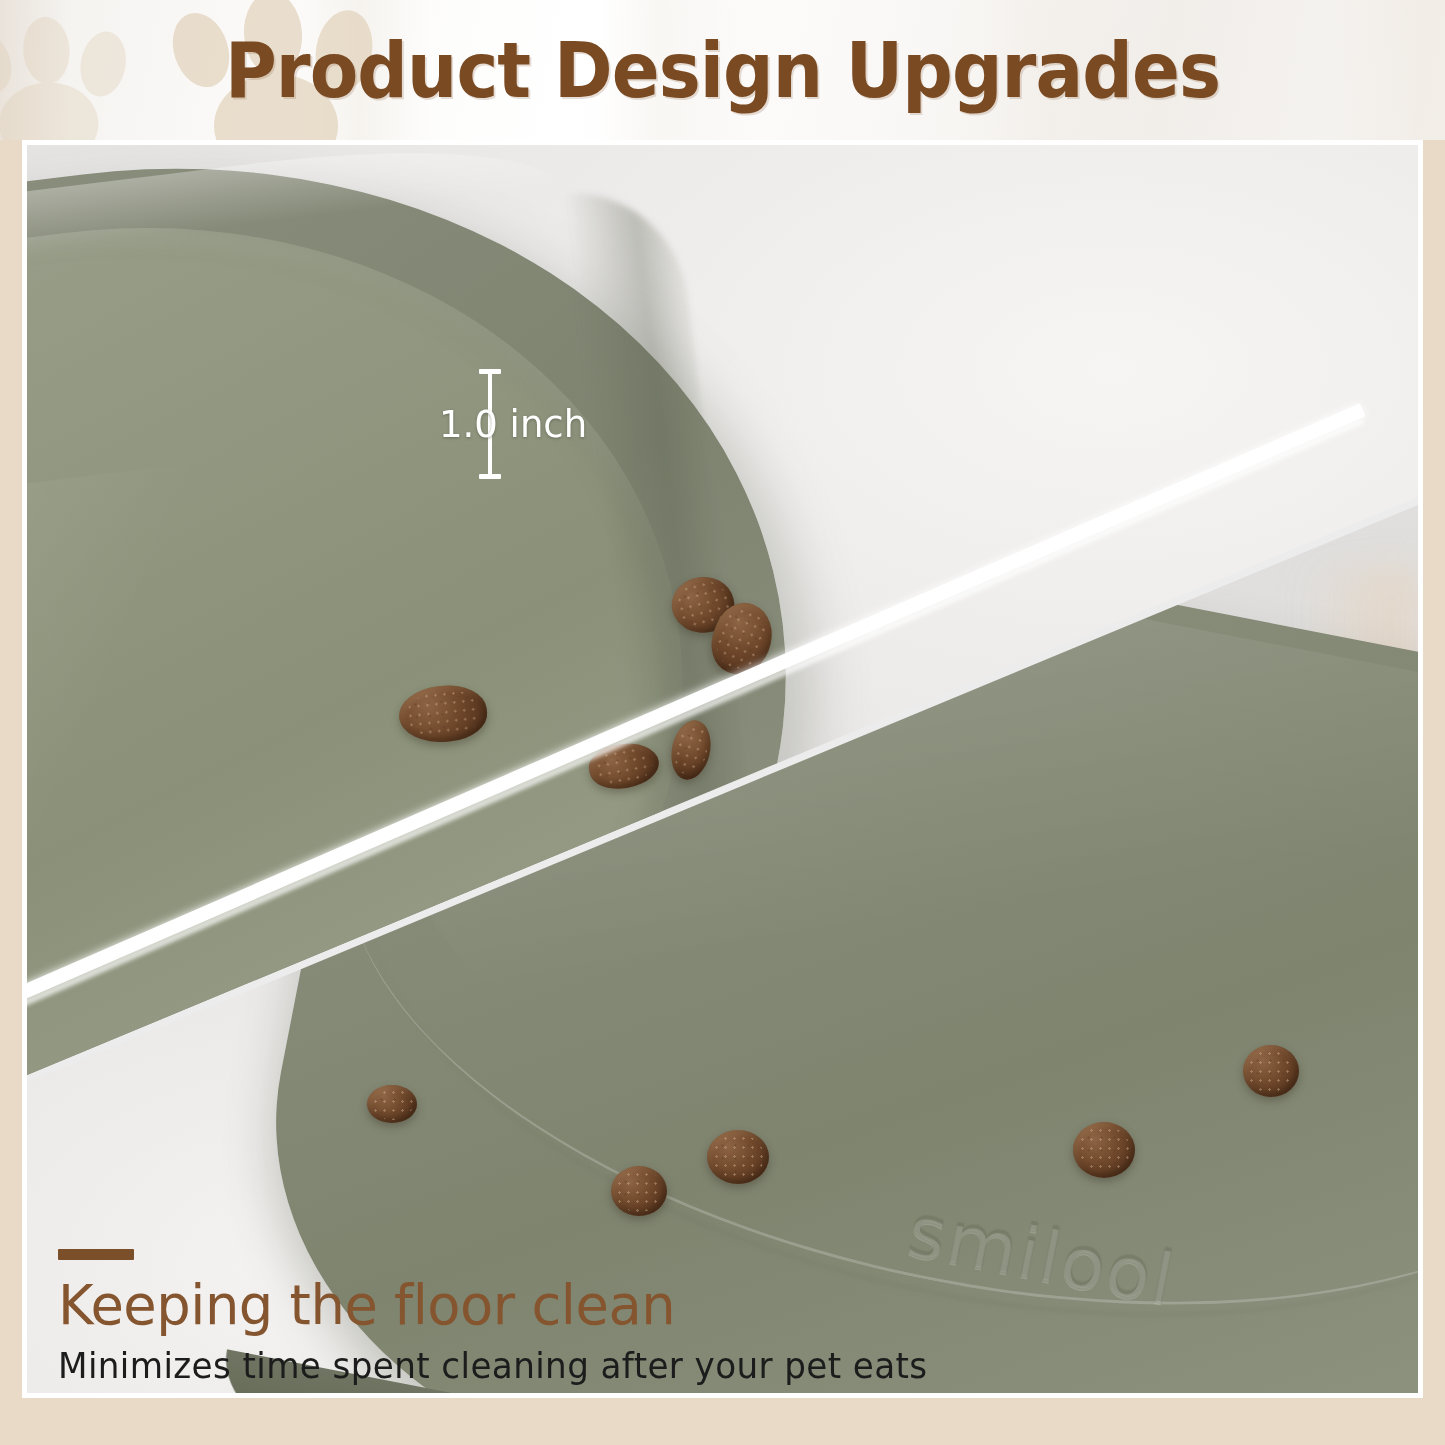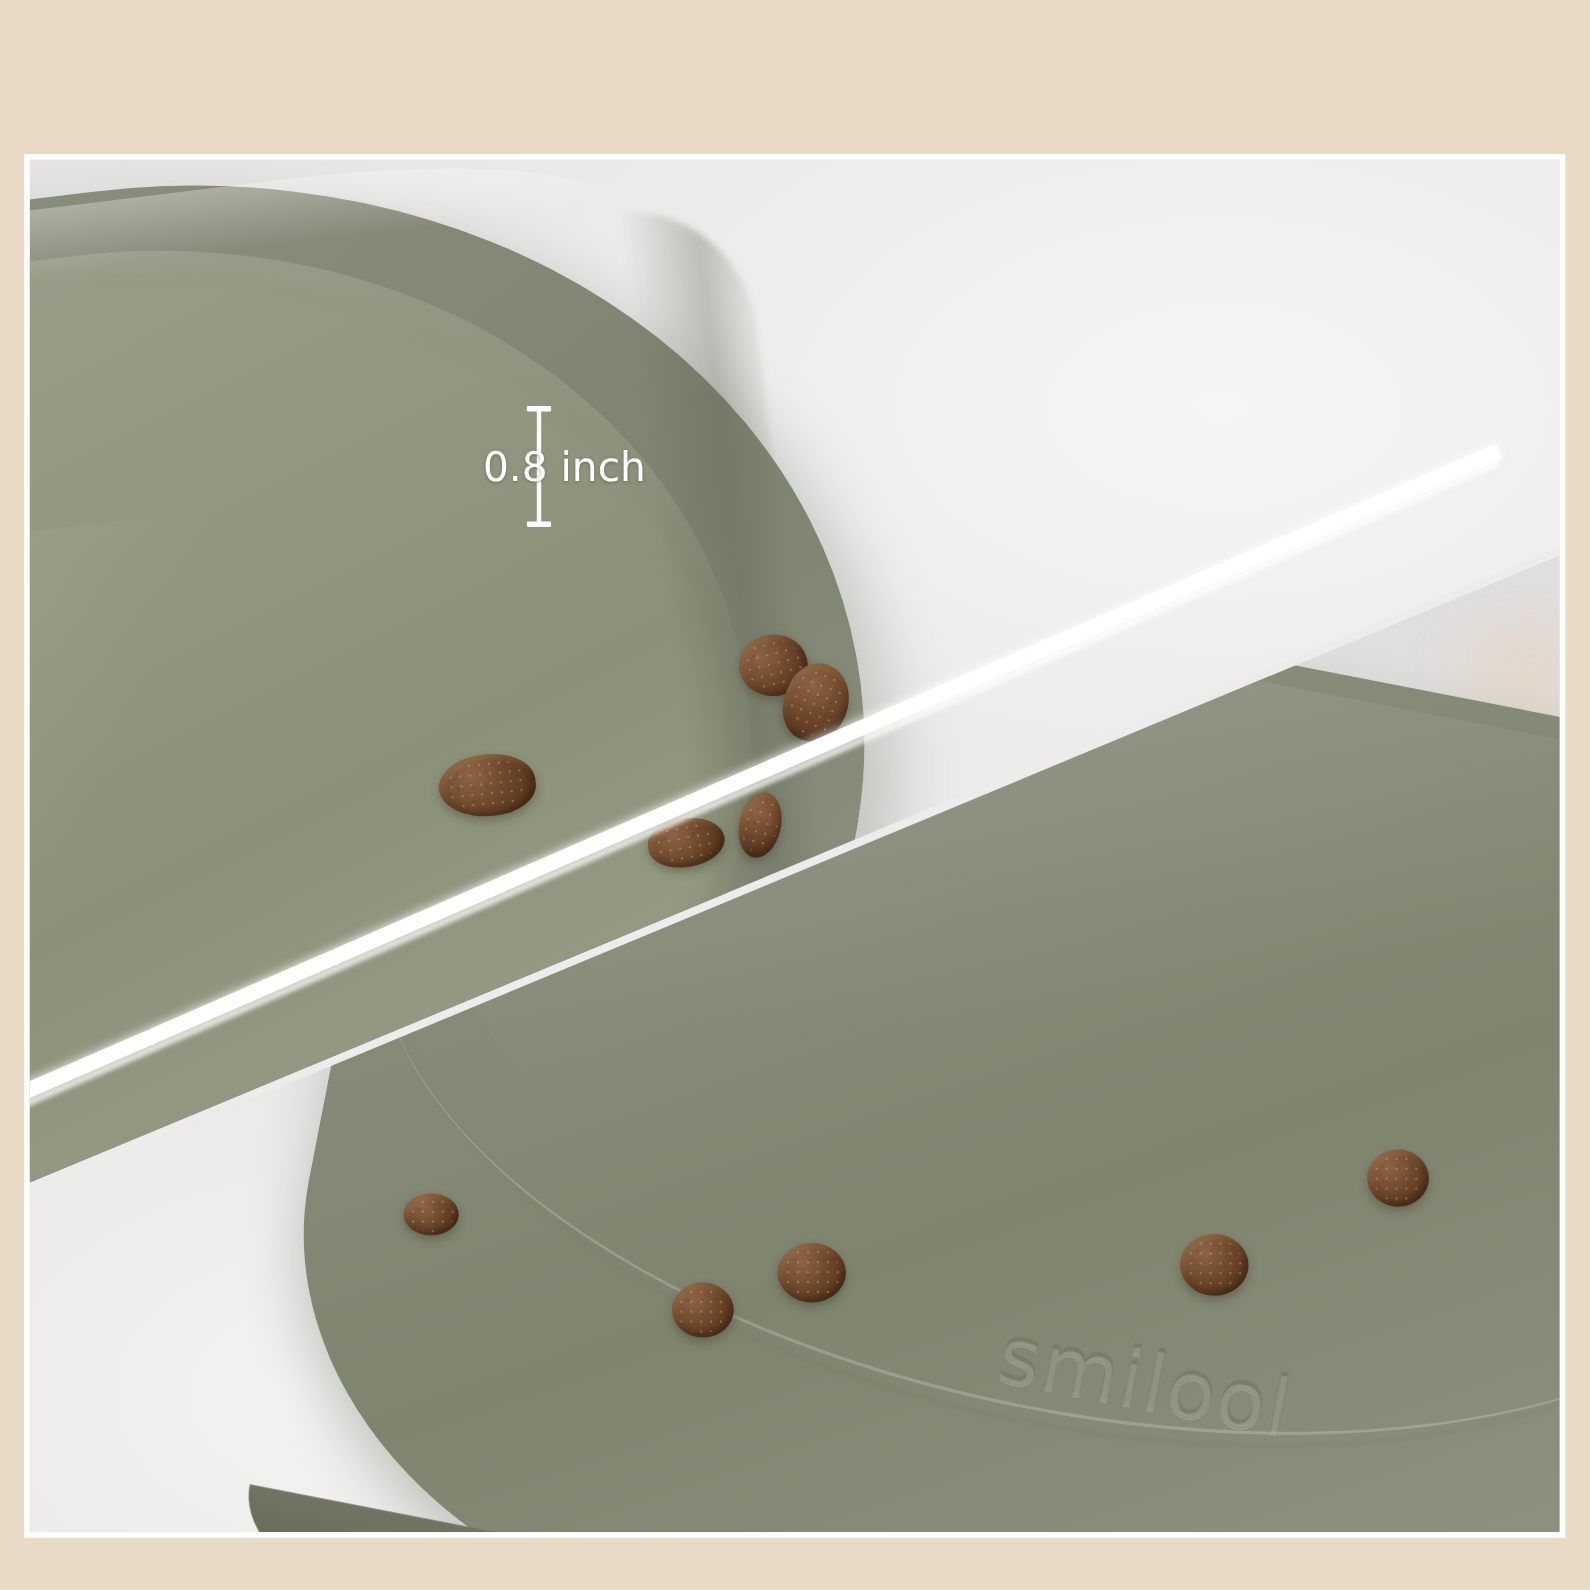--- a/index.html
+++ b/index.html
@@ -266,20 +266,38 @@
 
   #blockBottom{ position:absolute; left:58px; top:1249px; }
   #blockBottom .accentbar{ margin-bottom:12px; }
   #blockBottom .blockSub{ margin-top:8px; font-size:36px; }
 </style>
 </head>
 <body>
 
 <div id="poster">
 
+  <div id="header">
+    <div class="streaks"></div>
+
+    <div class="paw" style="left:140px;top:6px;">
+      <i class="toe1"></i>
+        <i class="toe2"></i>
+        <i class="toe3"></i>
+        <i class="pad"></i>
+    </div>
+    <div class="paw" style="left:-60px;top:28px;opacity:.35;transform:scale(.8);">
+      <i class="toe1"></i>
+        <i class="toe2"></i>
+        <i class="toe3"></i>
+        <i class="pad"></i>
+    </div>
+
+    <div id="title">Product Design Upgrades</div>
+  </div>
 
   <div id="panel"></div>
 
   <div id="stage">
 
     <div class="photoA">
       <div class="bg"></div>
       <div class="warm"></div>
 
       <div class="trayA">
@@ -321,19 +339,24 @@
       </div>
 
     <div id="divider2"></div>
     <div id="divider"></div>
 
     <div id="dim">
       <div class="bar t"></div>
       <div class="stem"></div>
       <div class="bar b"></div>
     </div>
-    <div id="dimlabel">0.8 inch</div>
+    <div id="dimlabel">1.0 inch</div>
 
 
   </div>
 
+  <div id="blockBottom">
+    <div class="accentbar"></div>
+    <div class="blockTitle">Keeping the floor clean</div>
+    <div class="blockSub">Minimizes time spent cleaning after your pet eats</div>
+  </div>
 
 </div>
 
 </body></html>

